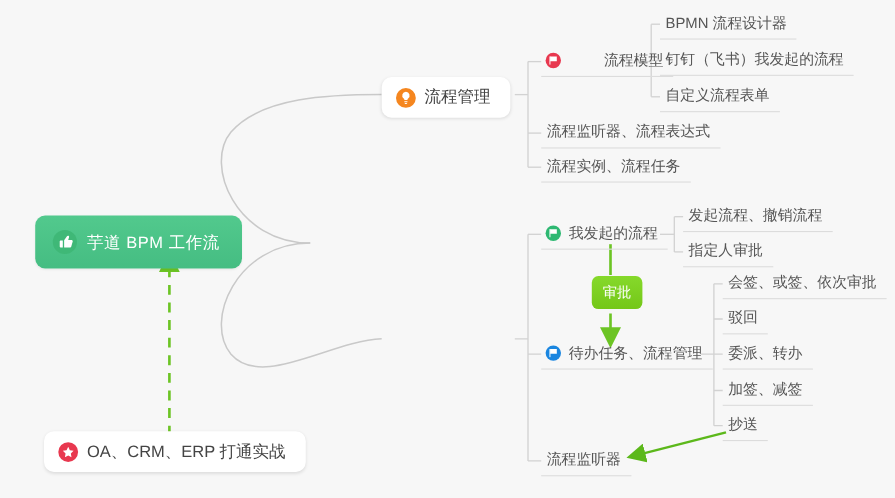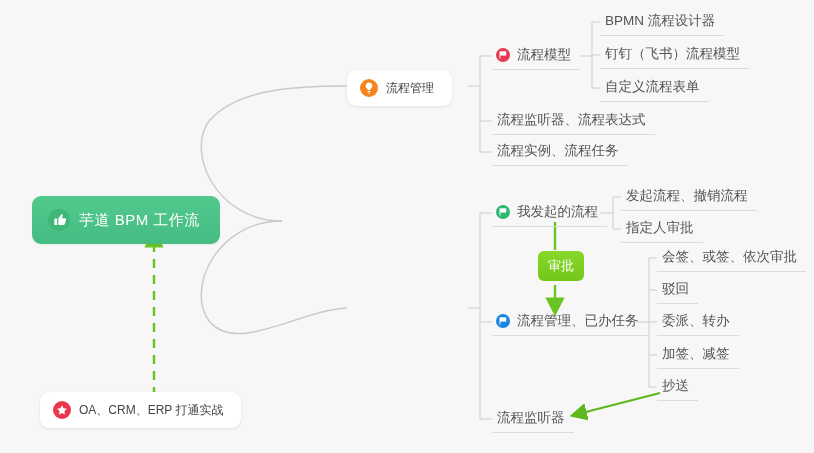--- a/index.html
+++ b/index.html
@@ -47,21 +47,21 @@
     letter-spacing: 0.5px;
     box-shadow: 0 1px 2px rgba(0,0,0,0.06);
   }
   .root-node .label { margin-left: 9px; }
 
   
   .card-node {
     background: #ffffff;
     border-radius: 9px;
     padding: 9px 18px 9px 13px;
-    font-size: 12px;
+    font-size: 15px;
     color: #444444;
     box-shadow: 0 1px 3px rgba(0,0,0,0.10);
   }
   .card-node .label { margin-left: 8px; }
 
   
   .text-node {
     font-size: 13.5px;
     color: #555555;
     padding: 4px 9px 5px 5px;
@@ -172,35 +172,35 @@
 
   <div class="node card-node" style="left:347px; top:70px;">
     <span class="icon ic-bulb icon-18">
       <svg width="18" height="18" viewBox="0 0 18 18">
         <path fill="#ffffff" d="M9 3.4a3.4 3.4 0 0 0-2 6.1c.4.3.6.7.6 1.1v.3h2.8v-.3c0-.4.2-.8.6-1.1A3.4 3.4 0 0 0 9 3.4zM7.6 12h2.8v.9H7.6zm.2 1.7h2.4c-.1.5-.6.9-1.2.9s-1.1-.4-1.2-.9z"></path>
       </svg>
     </span>
     <span class="label">流程管理</span>
   </div>
 
-  <div class="node text-node with-icon" style="left:492px; top:42px;">
+  <div class="node text-node with-icon" style="left:492px; top:42px;gap:32px;">
     <span class="icon ic-flag-red icon-15">
       <svg width="14" height="14" viewBox="0 0 14 14">
         <path fill="#ffffff" d="M4.1 3.3h6.1v4.3H4.1z"></path>
         <rect x="3.5" y="3.3" width="0.9" height="7.4" fill="#ffffff"></rect>
       </svg>
     </span>
     <span class="label">流程模型</span>
   </div>
 
   <div class="node text-node no-icon" style="left:600px; top:8px;">
     <span class="label">BPMN 流程设计器</span>
   </div>
   <div class="node text-node no-icon" style="left:600px; top:41px;">
-    <span class="label">钉钉（飞书）流程模型</span>
+    <span class="label">钉钉（飞书）我发起的流程</span>
   </div>
   <div class="node text-node no-icon" style="left:600px; top:74px;">
     <span class="label">自定义流程表单</span>
   </div>
 
   <div class="node text-node no-icon" style="left:492px; top:107px;">
     <span class="label">流程监听器、流程表达式</span>
   </div>
   <div class="node text-node no-icon" style="left:492px; top:138px;">
     <span class="label">流程实例、流程任务</span>
@@ -228,21 +228,21 @@
     <span class="label">审批</span>
   </div>
 
   <div class="node text-node with-icon" style="left:492px; top:308px;">
     <span class="icon ic-flag-blue icon-15">
       <svg width="14" height="14" viewBox="0 0 14 14">
         <path fill="#ffffff" d="M4.1 3.3h6.1v4.3H4.1z"></path>
         <rect x="3.5" y="3.3" width="0.9" height="7.4" fill="#ffffff"></rect>
       </svg>
     </span>
-    <span class="label">流程管理、已办任务</span>
+    <span class="label">待办任务、流程管理</span>
   </div>
 
   <div class="node text-node no-icon" style="left:657px; top:244px;">
     <span class="label">会签、或签、依次审批</span>
   </div>
   <div class="node text-node no-icon" style="left:657px; top:276px;">
     <span class="label">驳回</span>
   </div>
   <div class="node text-node no-icon" style="left:657px; top:308px;">
     <span class="label">委派、转办</span>

